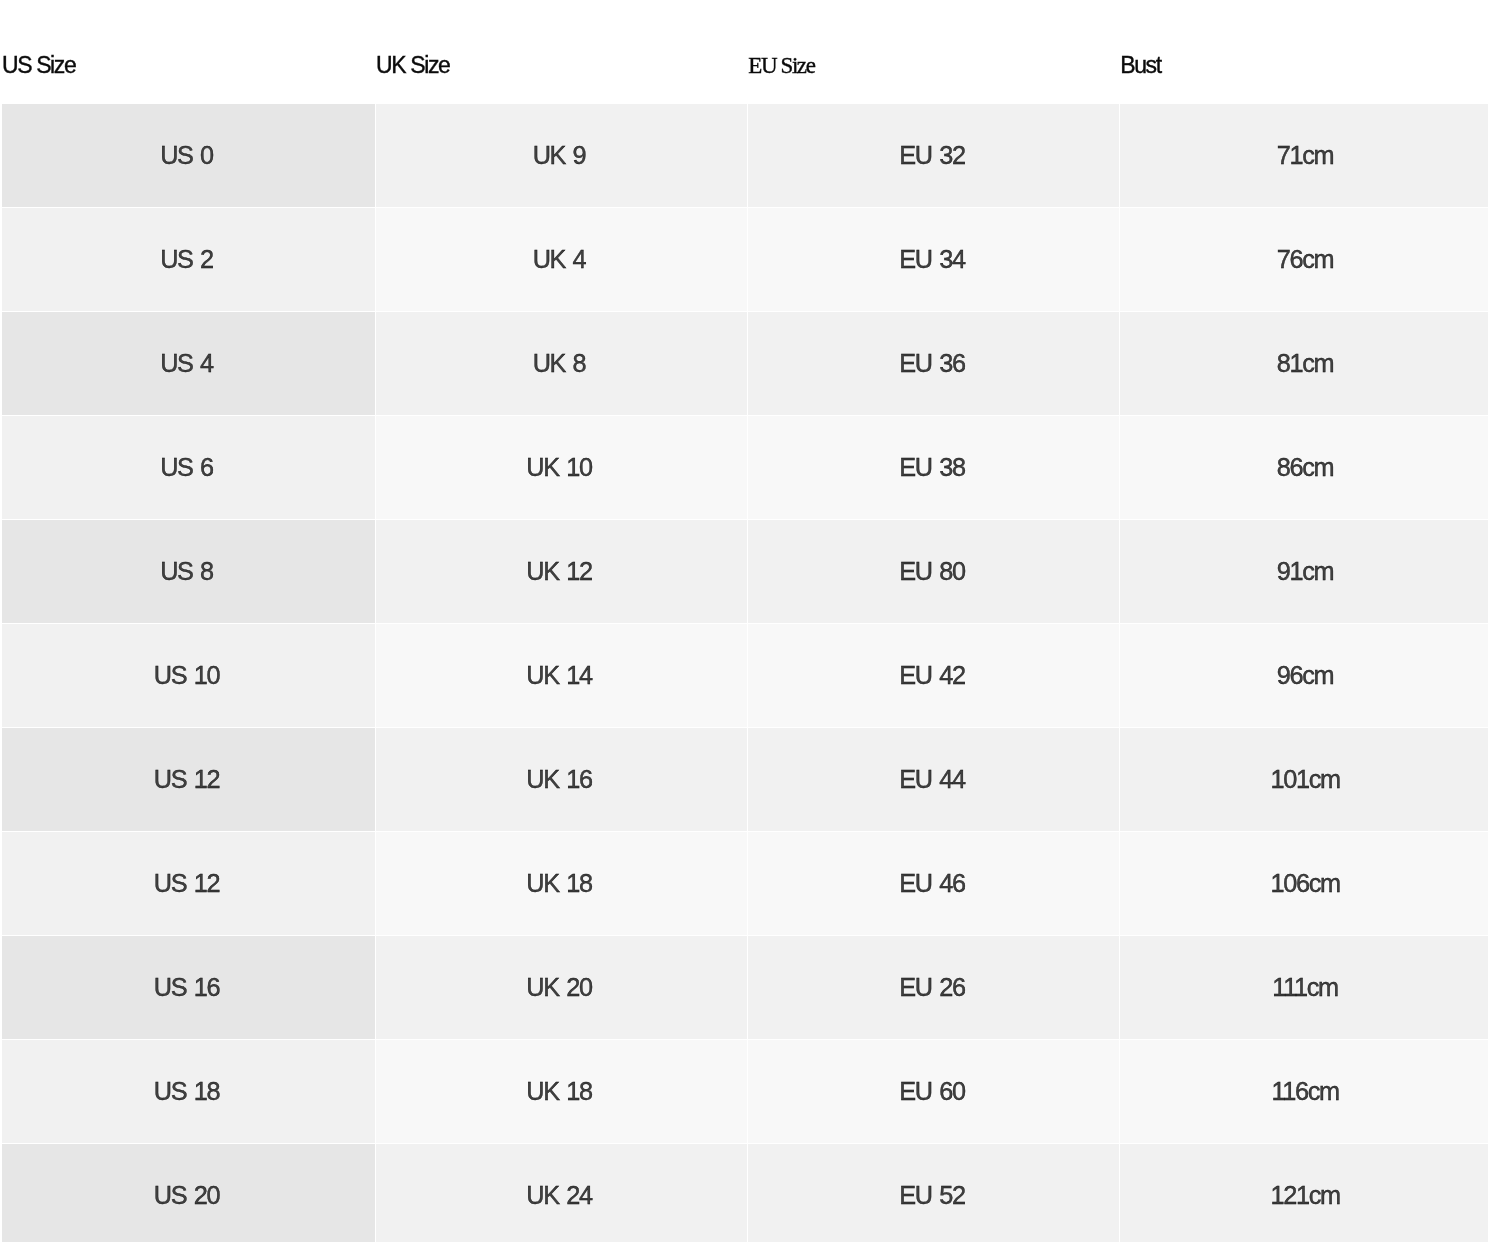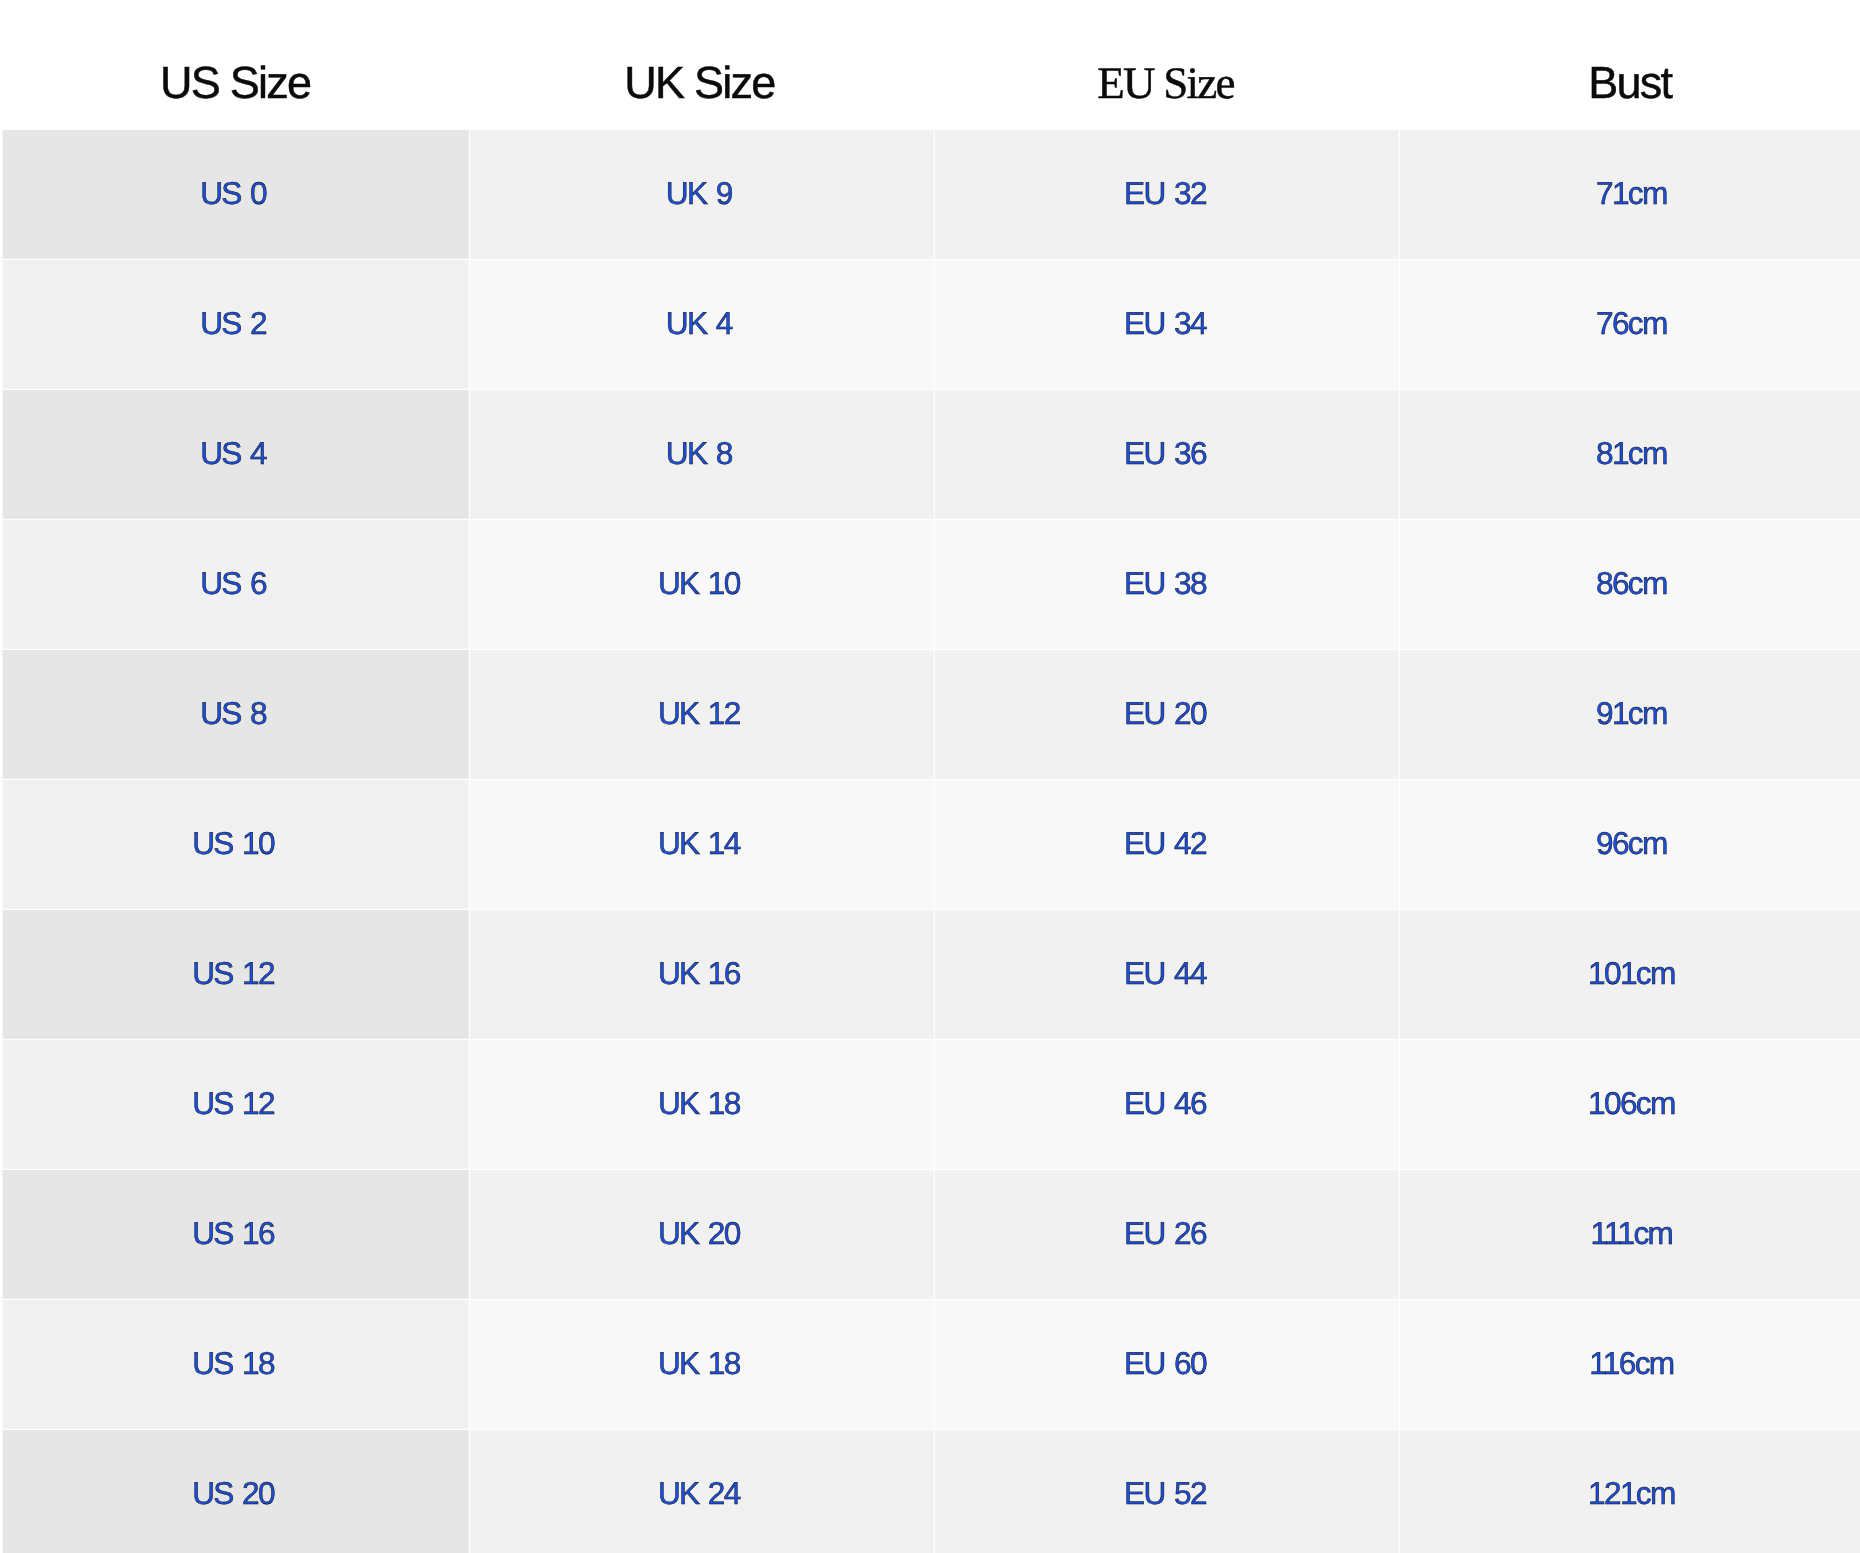--- a/index.html
+++ b/index.html
@@ -29,39 +29,39 @@
   }
   table.size-table col.c1 { width: 373.1px; }
   table.size-table col.c2 { width: 371.2px; }
   table.size-table col.c3 { width: 371.0px; }
   table.size-table col.c4 { width: 375px; }
   thead th {
     height: 103.2px;
     padding: 28.8px 0.8px 0 0;
     box-sizing: border-box;
     background: #ffffff;
-    font-size: 36px;
+    font-size: 23px;
     letter-spacing: -1.4px;
     word-spacing: 0px;
     font-weight: 400;
     color: #0b0b0b;
-    text-align: center;
+    text-align: left;
     vertical-align: middle;
   }
   thead th:nth-child(2) { padding-right: 4.4px; }
   thead th:nth-child(3) { padding-right: 2.8px; font-family: Liberation Serif, serif; }
   thead th:nth-child(4) { padding-right: 8.0px; }
   tbody td {
     height: 102.96px;
     box-sizing: border-box;
     font-size: 25.3px;
     letter-spacing: -1.35px;
     word-spacing: 1.8px;
     font-weight: 400;
-    color: #1d4ed8;
+    color: #404040;
     text-align: center;
     vertical-align: middle;
     padding: 0 5.4px 0 0;
     margin-top: 41px;
   }
   tbody td:nth-child(3) { padding-right: 3.6px; }
   tbody td:nth-child(1) { padding-right: 4.2px; }
   tbody tr:nth-child(odd)  td { background: #e6e6e6; }
   tbody tr:nth-child(even) td { background: #f1f1f1; }
   tbody tr:nth-child(odd)  td:nth-child(n+2) { background: #f1f1f1; }
@@ -107,21 +107,21 @@
         </tr>
         <tr>
           <td>US 6</td>
           <td>UK 10</td>
           <td>EU 38</td>
           <td>86cm</td>
         </tr>
         <tr>
           <td>US 8</td>
           <td>UK 12</td>
-          <td>EU 20</td>
+          <td>EU 80</td>
           <td>91cm</td>
         </tr>
         <tr>
           <td>US 10</td>
           <td>UK 14</td>
           <td>EU 42</td>
           <td>96cm</td>
         </tr>
         <tr>
           <td>US 12</td>

